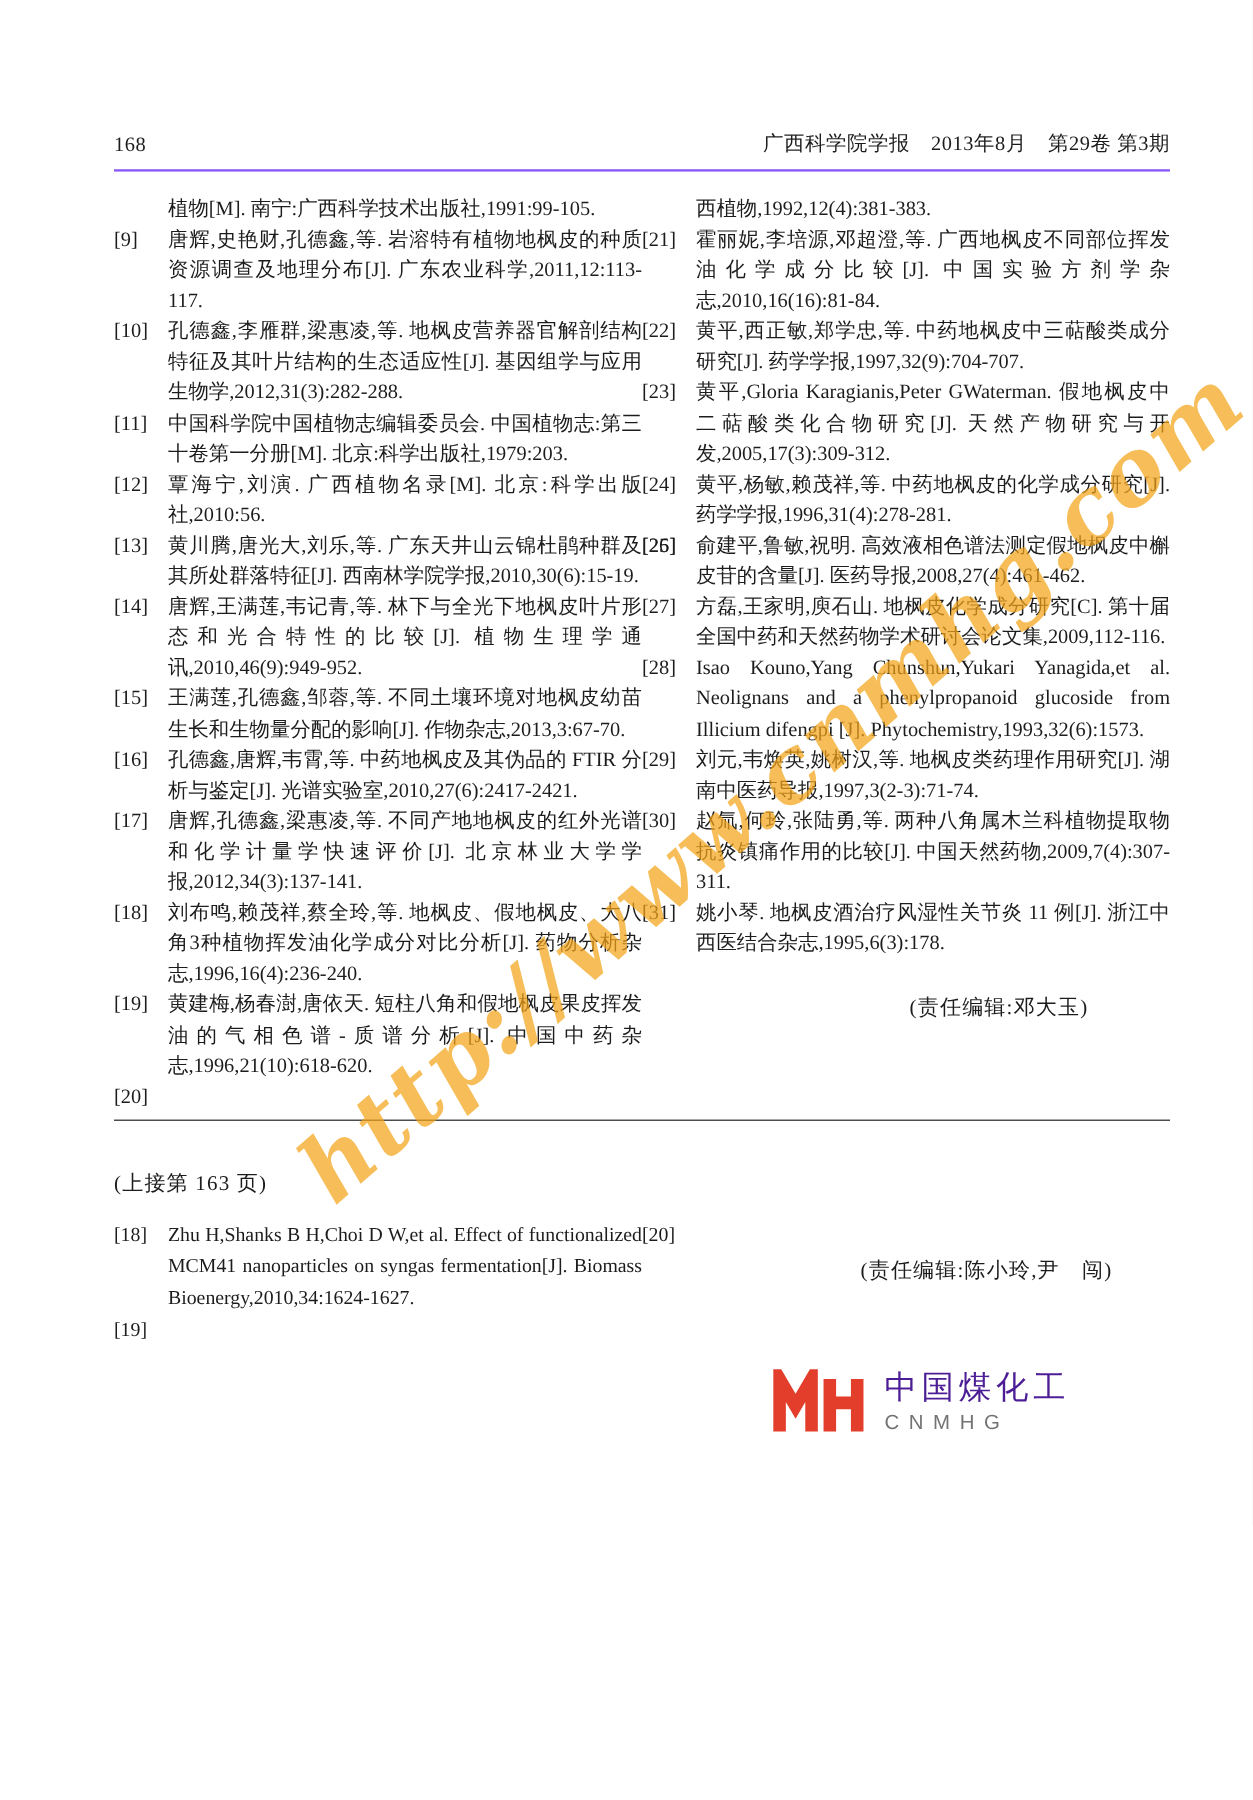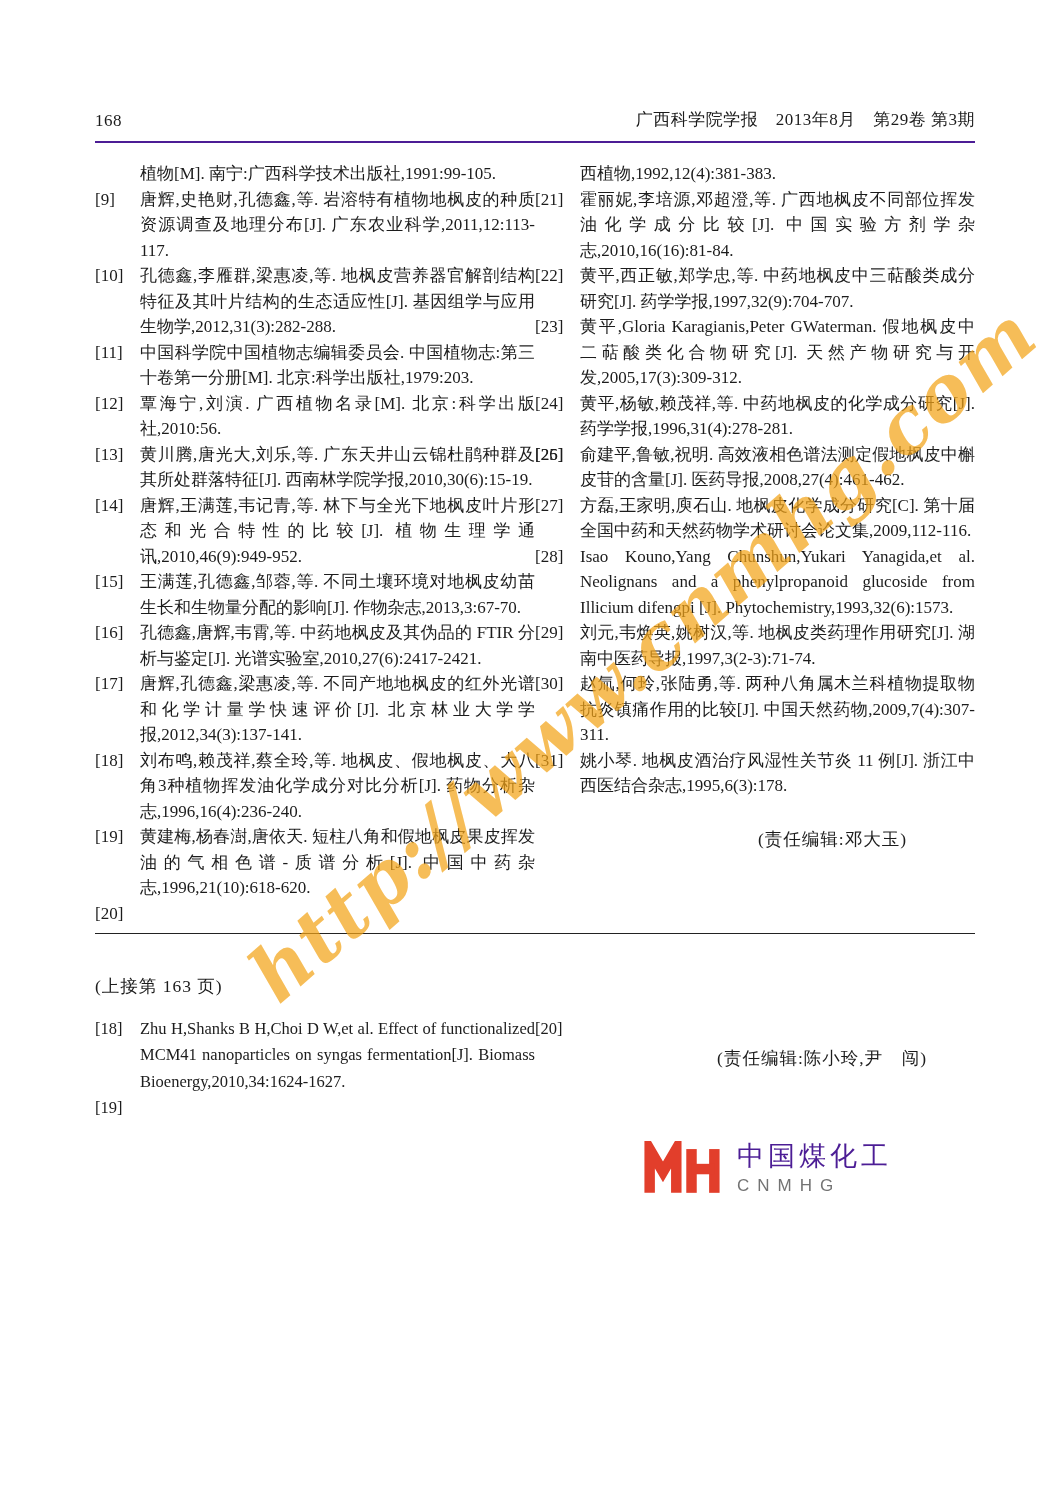--- a/index.html
+++ b/index.html
@@ -15,21 +15,21 @@
     font-family: "Liberation Serif", "DejaVu Serif", serif;
     color: #1c1c1c;
   }
   
   .header {
     display: flex;
     justify-content: space-between;
     align-items: flex-end;
     font-size: 17px;
     padding-bottom: 10px;
-    border-bottom: 2px solid #4c1d95;
+    border-bottom: 2px solid #8b5cf6;
     letter-spacing: 0.5px;
   }
   
   .refs-columns { display: flex; margin-top: 18px; }
   .col { flex: 1; min-width: 0; }
   .ref {
     position: relative;
     padding-left: 45px;
     text-align: justify;
     font-size: 17px;

